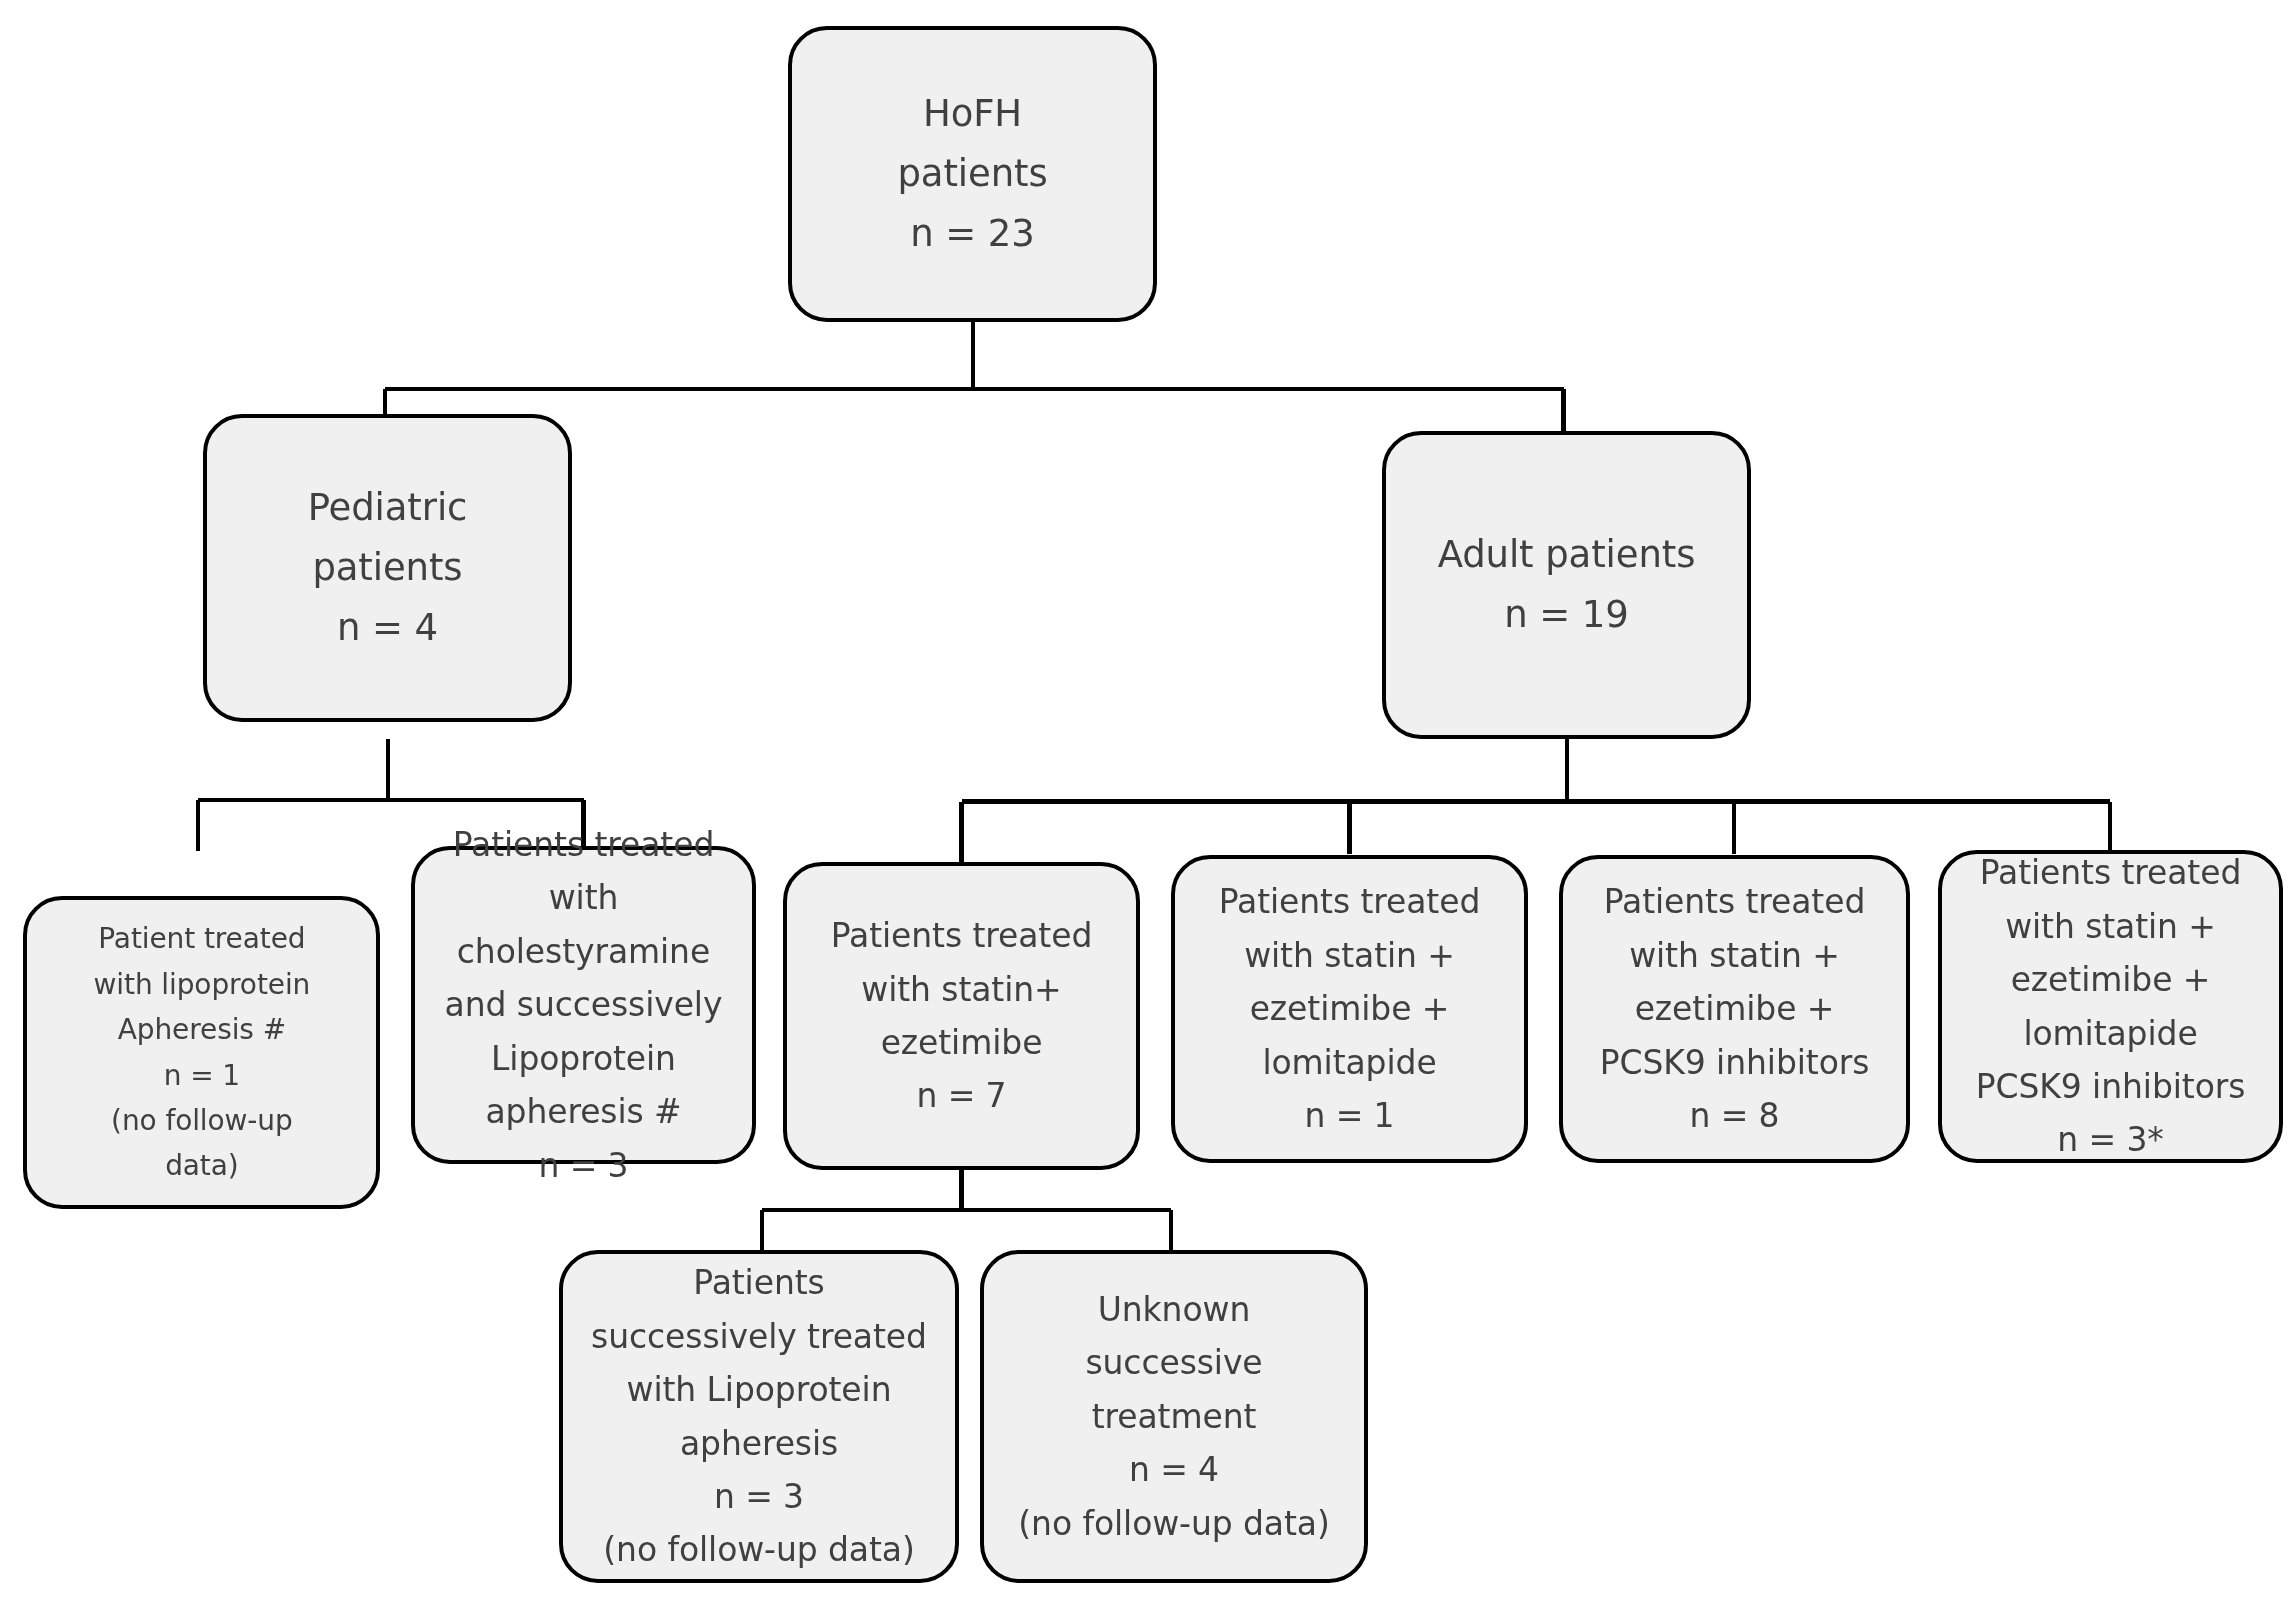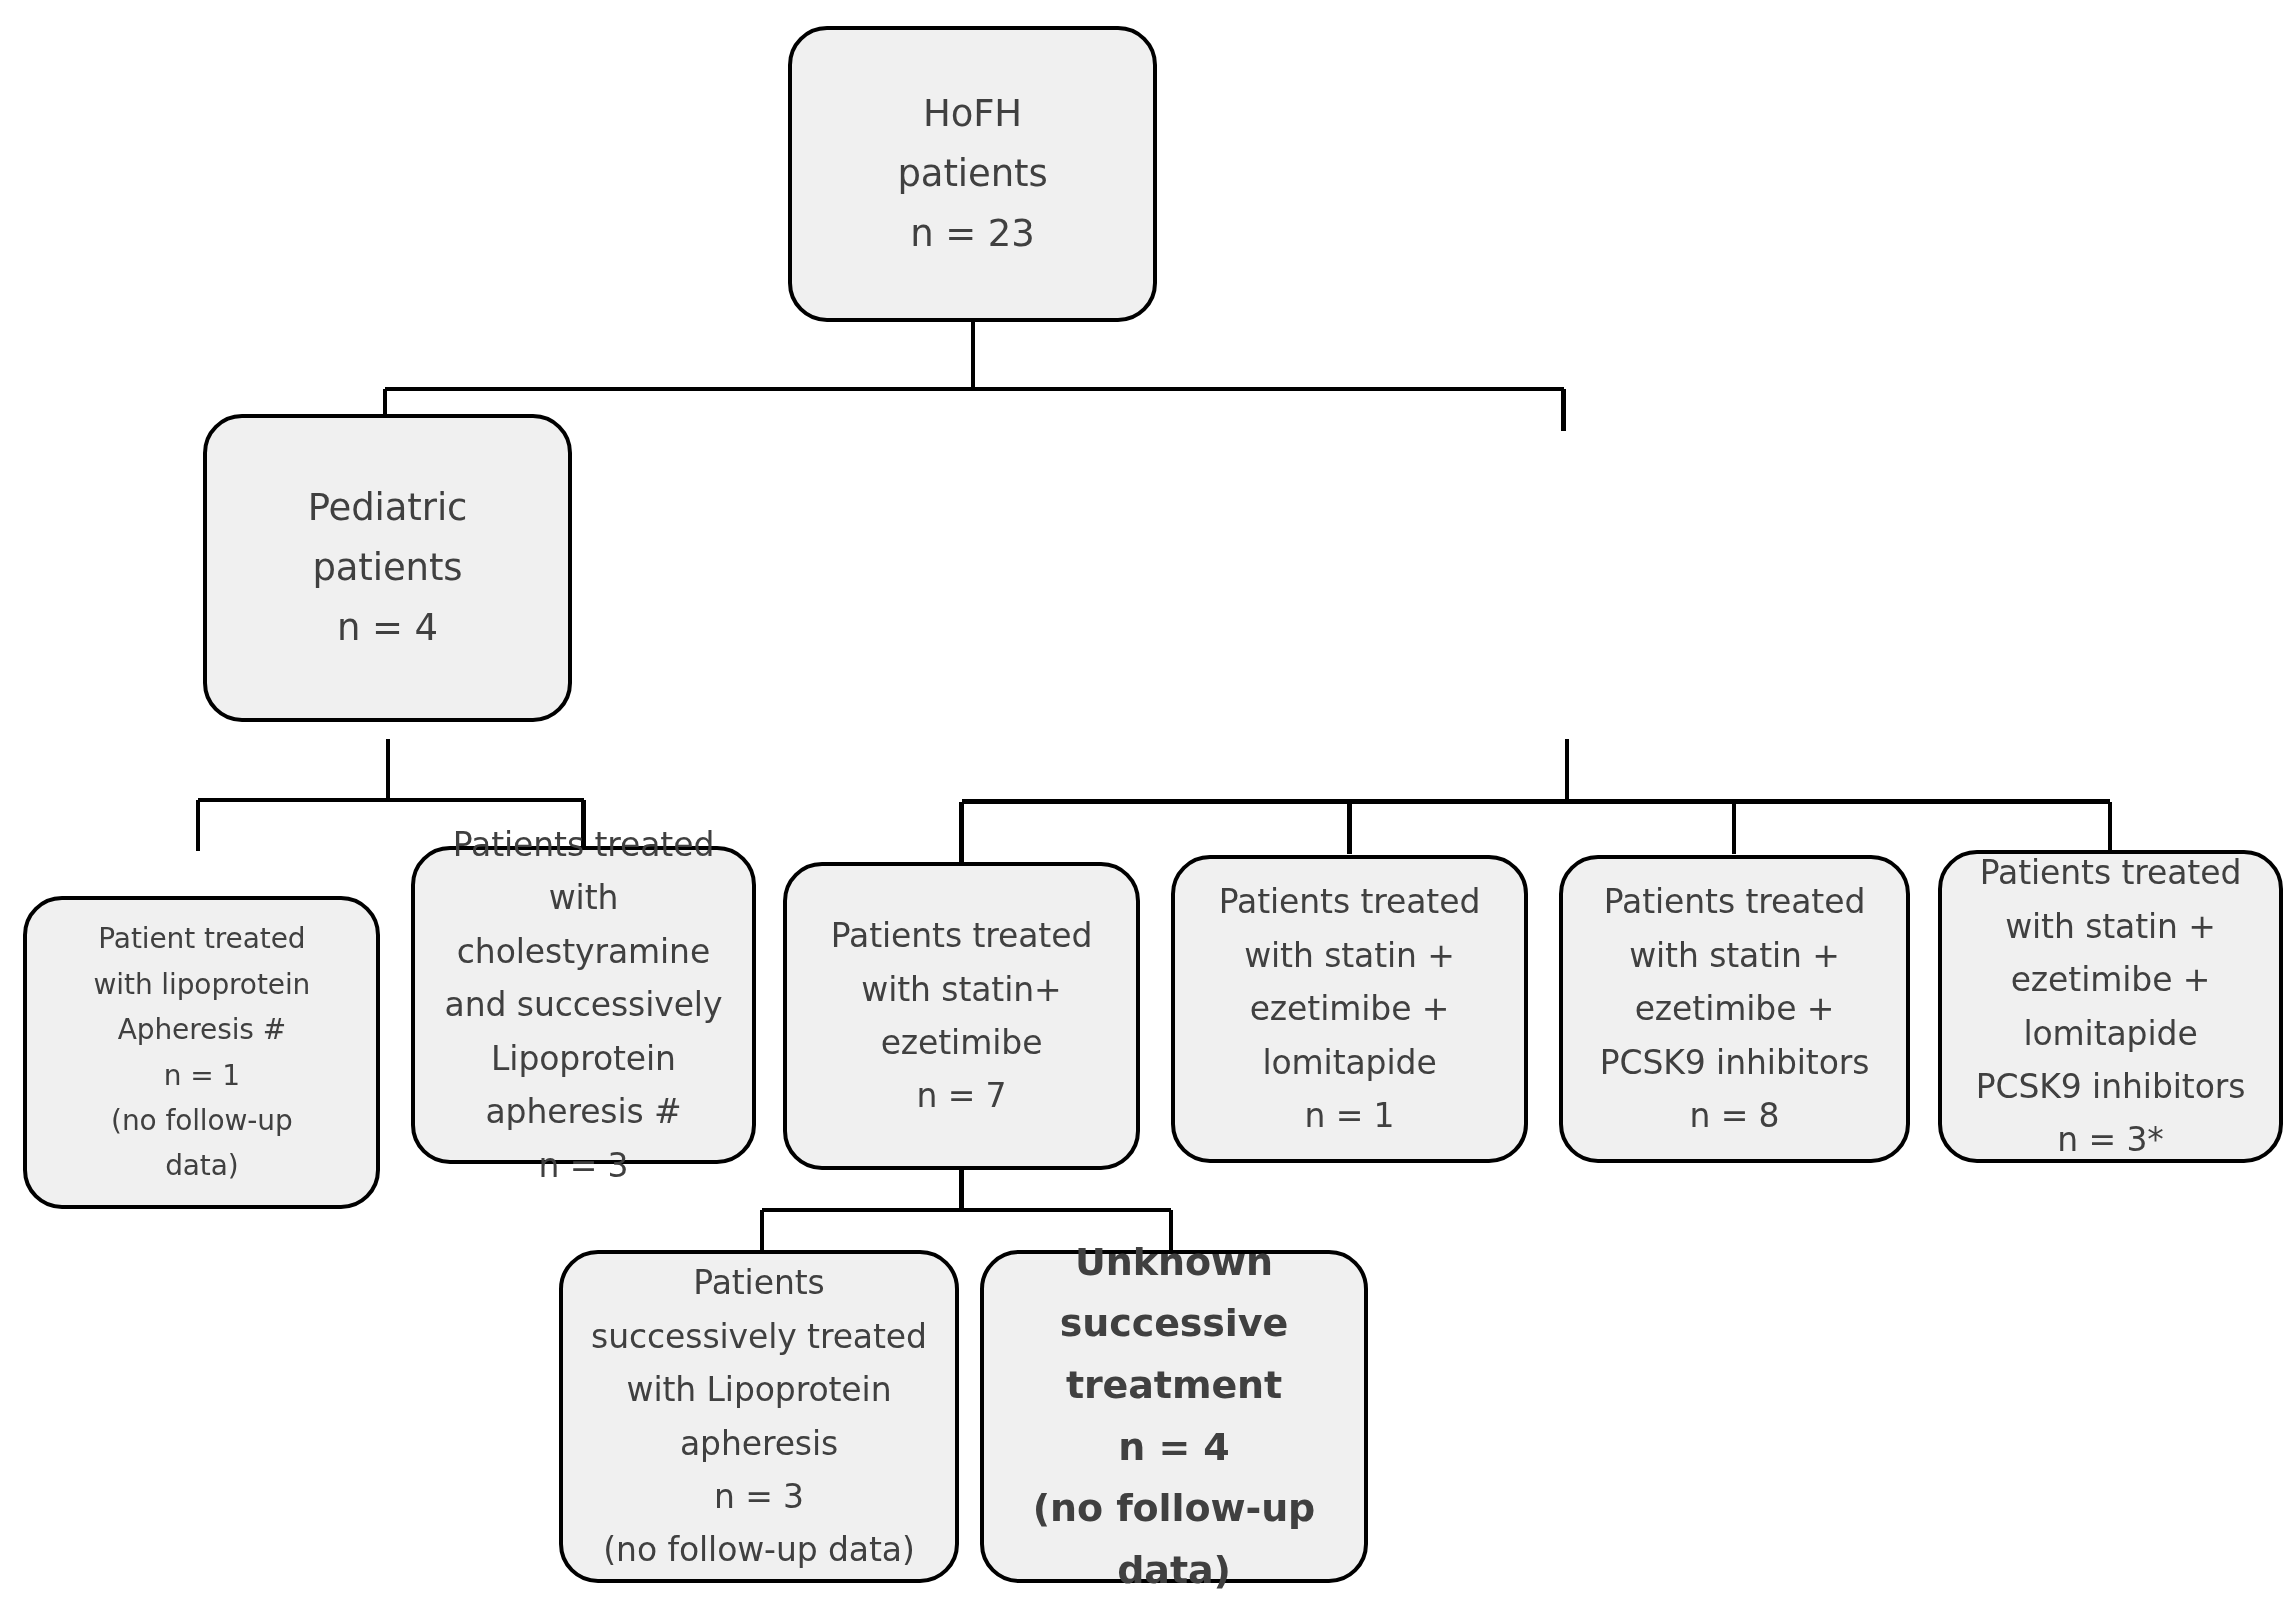--- a/index.html
+++ b/index.html
@@ -48,21 +48,21 @@
   .n-adult     { left:1382px; top:431px;  width:369px;  height:308px;  font-size:37px; }
 
   .n-p1        { left:23.4px;   top:896px; width:357px;  height:313px;  font-size:28px; }
   .n-p2        { left:411px;  top:846px; width:345px;  height:318px;  font-size:33px; }
   .n-a1        { left:783px; top:862px; width:357px;  height:308px;  font-size:33px; }
   .n-a2        { left:1171px; top:855px; width:357px;  height:308px;  font-size:33px; }
   .n-a3        { left:1559px; top:855px; width:351px;  height:308px;  font-size:33px; }
   .n-a4        { left:1938px; top:850px; width:345px;  height:313px;  font-size:33px; }
 
   .n-b1        { left:559px;  top:1250px; width:400px;  height:333px;  font-size:33px; }
-  .n-b2        { left:980px; top:1250px; width:388px;  height:333px;  font-size:38px;font-weight:bold; }
+  .n-b2        { left:980px; top:1250px; width:388px;  height:333px;  font-size:33px; }
 </style>
 </head>
 <body>
 
 <div id="canvas">
 
   <svg id="connectors" viewBox="0 0 3728 2604" width="2295" height="1603" xmlns="http://www.w3.org/2000/svg">
     <g stroke="#000000" stroke-width="7" fill="none" shape-rendering="crispEdges">
 
       <path d="M1580,522 L1580,632"></path>
@@ -90,20 +90,22 @@
   </svg>
 
   <div class="node n-root">HoFH
 patients
 n = 23</div>
 
   <div class="node n-ped">Pediatric
 patients
 n = 4</div>
 
+  <div class="node n-adult">Adult patients
+n = 19</div>
 
   <div class="node n-p1">Patient treated
 with lipoprotein
 Apheresis #
 n = 1
 (no follow-up
 data)</div>
 
   <div class="node n-p2">Patients treated
 with

